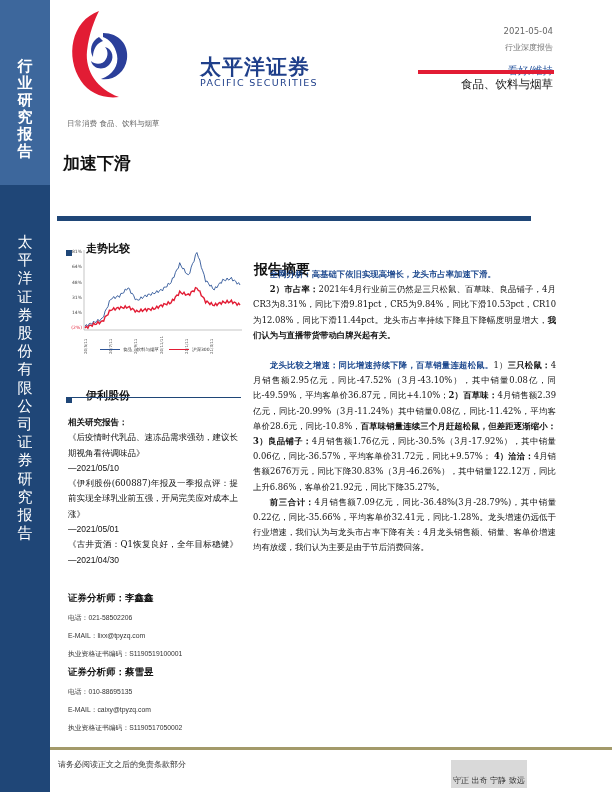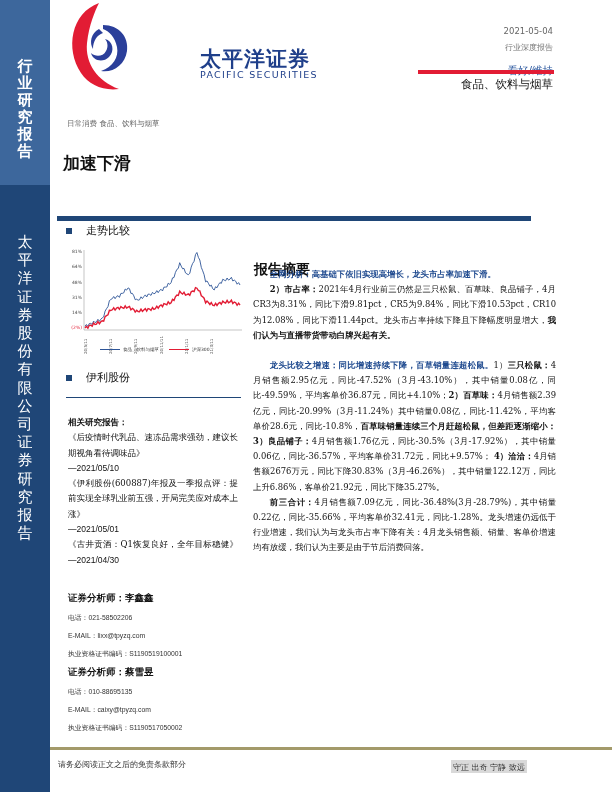--- a/index.html
+++ b/index.html
@@ -8,37 +8,37 @@
 
   
   .side-top { position: absolute; left: 0; top: 0; width: 50px; height: 185px; background: #3d679c; }
   .side-bottom { position: absolute; left: 0; top: 185px; width: 50px; height: 607px; background: #1f4677; }
   .side-text { position: absolute; left: 0; width: 50px; color: #ffffff; text-align: center; font-family: "DejaVu Serif", serif; }
   .side-text span { display: block; }
   .side-text.top { top: 58px; font-size: 15px; line-height: 17px; font-weight: bold; }
   .side-text.bottom { top: 233px; font-size: 15px; line-height: 18.2px; }
 
   
-  .logo { position: absolute; left: 63px; top: 1px; width: 200px; height: 90px; }
+  .logo { position: absolute; left: 63px; top: 9px; width: 200px; height: 90px; }
   .logo-cn { position: absolute; left: 137px; top: 44px; font-size: 21px; font-weight: bold; color: #1f3f8a; letter-spacing: 1px; white-space: nowrap; }
   .logo-en { position: absolute; left: 137px; top: 68px; font-size: 9.5px; color: #1f3f8a; letter-spacing: 1.3px; white-space: nowrap; }
 
   .hdr-right { position: absolute; right: 59px; text-align: right; white-space: nowrap; }
   .hdr-date { top: 26px; font-size: 8.5px; color: #666; }
   .hdr-type { top: 42px; font-size: 8px; color: #777; }
   .hdr-rating { top: 64px; font-size: 10.5px; color: #2e5aa0; }
   .hdr-bar { position: absolute; left: 418px; top: 70px; width: 136px; height: 4px; background: #e21c34; }
   .hdr-sector { top: 77px; font-size: 11.5px; color: #111; }
 
   .breadcrumb { position: absolute; left: 67px; top: 119px; font-size: 7.5px; color: #666; white-space: nowrap; }
   .title { position: absolute; left: 63px; top: 143px; width: 500px; font-size: 17px; font-weight: bold; line-height: 41px; font-family: "DejaVu Serif", serif; color: #111; }
 
   .title-rule { position: absolute; left: 57px; top: 216px; width: 474px; height: 5px; background: #1f4677; }
 
-  .section-head { position: absolute; font-weight: normal; font-family: "DejaVu Serif", serif; white-space: nowrap; display: flex; align-items: center; }
+  .section-head { position: absolute; font-weight: bold; font-family: "DejaVu Serif", serif; white-space: nowrap; display: flex; align-items: flex-end; margin-top: 18px; }
   .sq { display: inline-block; width: 6px; height: 6px; background: #1f4677; margin-right: 14px; }
   .sh-trend { left: 66px; top: 223px; font-size: 11px; }
   .sh-sub { left: 66px; top: 370px; font-size: 11px; }
 
   
   .chart { position: absolute; left: 64px; top: 246px; width: 180px; height: 112px; }
   .chart svg { position: absolute; left: 0; top: 0; }
   .ytick { position: absolute; left: 0; width: 18px; text-align: right; font-size: 4.5px; color: #444; }
   .ytick.neg { color: #e21c34; }
   .xtick { position: absolute; top: 86px; font-size: 4px; color: #444; transform: rotate(-90deg); transform-origin: left top; white-space: nowrap; }
@@ -64,21 +64,21 @@
   .summary { position: absolute; left: 253px; top: 267px; width: 303px; font-size: 8.4px; line-height: 15.2px; font-family: "DejaVu Serif", serif; text-align: justify; color: #111; }
   .summary p { margin: 0; }
   .summary .blue { color: #1f4a8f; font-weight: bold; }
   .summary .b { font-weight: bold; }
   .summary .indent { text-indent: 2em; }
   .summary .gap { height: 15px; }
 
   
   .foot-rule { position: absolute; left: 50px; top: 747px; width: 562px; height: 3px; background: #a39a6a; }
   .foot-left { position: absolute; left: 58px; top: 759px; font-size: 8px; color: #333; font-family: "DejaVu Serif", serif; white-space: nowrap; }
-  .foot-right { position: absolute; left: 451px; top: 760px; height: 13px; padding: 1px 2px; background: #d9d9d9; font-size: 8px; line-height: 13px; color: #333; font-family: "DejaVu Serif", serif; white-space: nowrap; }
+  .foot-right { position: absolute; left: 451px; top: 760px; height: 13px; padding: 14px 2px; background: #d9d9d9; font-size: 8px; line-height: 13px; color: #333; font-family: "DejaVu Serif", serif; white-space: nowrap; }
 </style>
 </head>
 <body>
 
 <div class="side-top"></div>
 <div class="side-bottom"></div>
 <div class="side-text top">
   <span>行</span>
     <span>业</span>
     <span>研</span>

